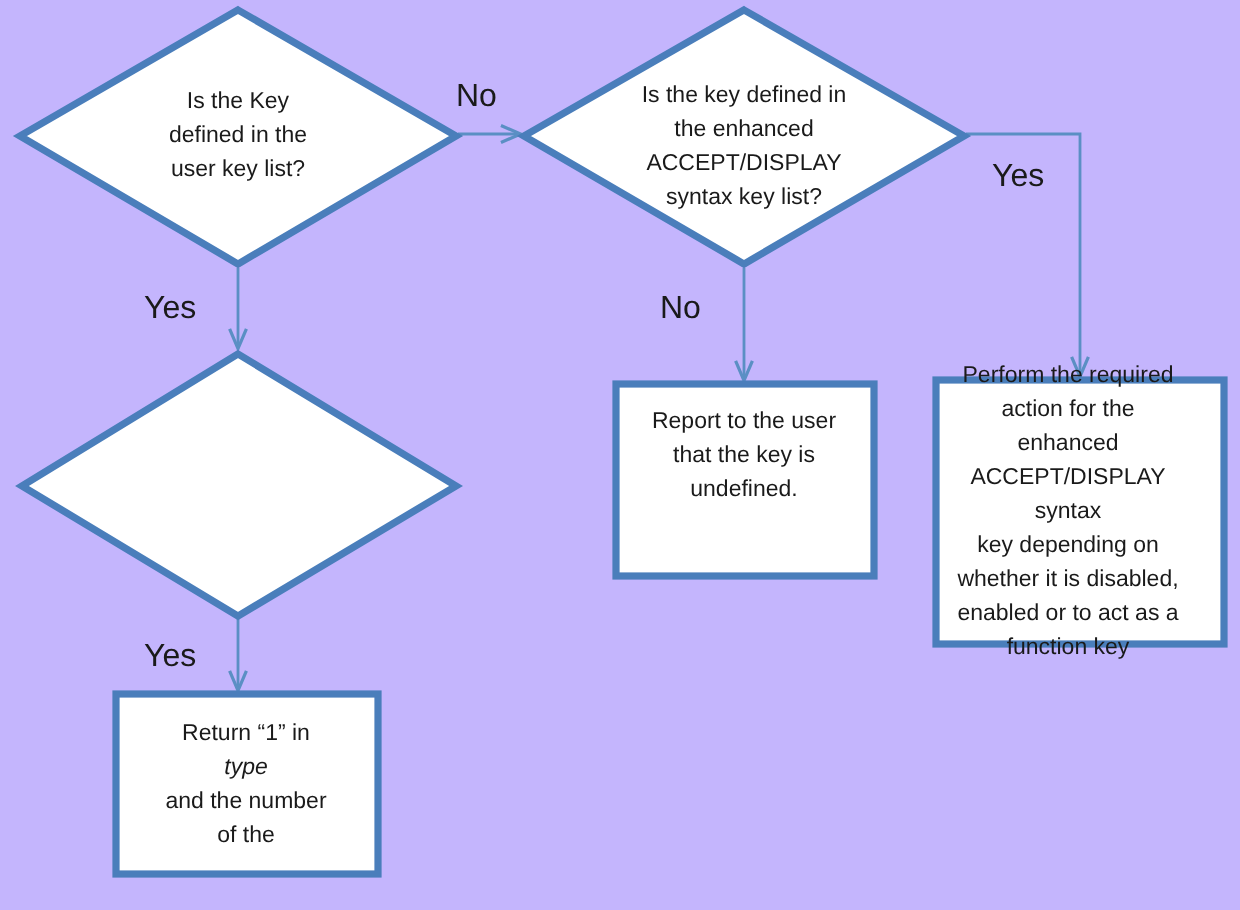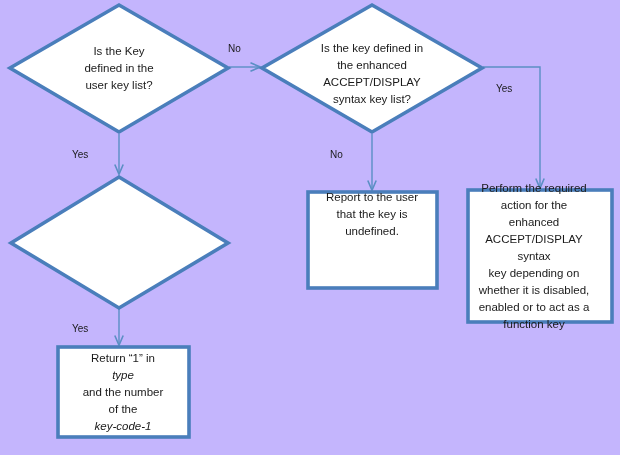--- a/index.html
+++ b/index.html
@@ -37,34 +37,34 @@
     pointer-events: none;
     box-sizing: border-box;
   }
   .node-text span {
     display: block;
     width: 100%;
   }
   .edge-label {
     position: absolute;
     color: #1a1a1a;
-    font-size: 10px;
+    font-size: 16px;
     line-height: 13px;
     white-space: nowrap;
   }
   .em {
     font-style: italic;
   }
   
   #d1-text { left: 40px;  top: 34px;  width: 158px; height: 68px; }
   #d2-text { left: 292px; top: 36px;  width: 160px; height: 76px; }
   #d3-text { left: 40px;  top: 215px; width: 158px; height: 52px; }
   
   #p1-text { left: 59px;  top: 350px; width: 128px; height: 85px; padding: 0 7px; }
-  #p2-text { left: 309px; top: 180px; width: 126px; height: 68px; padding: 0 6px; }
+  #p2-text { left: 309px; top: 194px; width: 126px; height: 68px; padding: 0 6px; }
   #p3-text { left: 469px; top: 192px; width: 130px; height: 128px; padding: 0 5px; }
 </style>
 </head>
 <body>
 
 <div id="canvas">
 
   <svg id="flow-svg" viewBox="0 0 620 455">
     <defs>
       <marker id="arrowhead" markerWidth="9" markerHeight="9" refX="7.4" refY="3.6" orient="auto" markerUnits="strokeWidth">
@@ -94,21 +94,21 @@
   <div class="node-text" id="d1-text">
     <span>Is the Key<br>defined in the<br>user key list?</span>
   </div>
 
   <div class="node-text" id="d2-text">
     <span>Is the key defined in<br>the enhanced<br>ACCEPT/DISPLAY<br>syntax key list?</span>
   </div>
 
 
   <div class="node-text" id="p1-text">
-    <span>Return “1” in <br><span class="em">type</span> and the number<br>of the <span class="em">key-code-1</span></span>
+    <span>Return “1” in <br><span class="em">type</span> and the number<br>of the </span>
   </div>
 
   <div class="node-text" id="p2-text">
     <span>Report to the user<br>that the key is<br>undefined.</span>
   </div>
 
   <div class="node-text" id="p3-text">
     <span>Perform the required<br>action for the enhanced<br>ACCEPT/DISPLAY syntax<br>key depending on<br>whether it is disabled,<br>enabled or to act as a<br>function key</span>
   </div>
 

